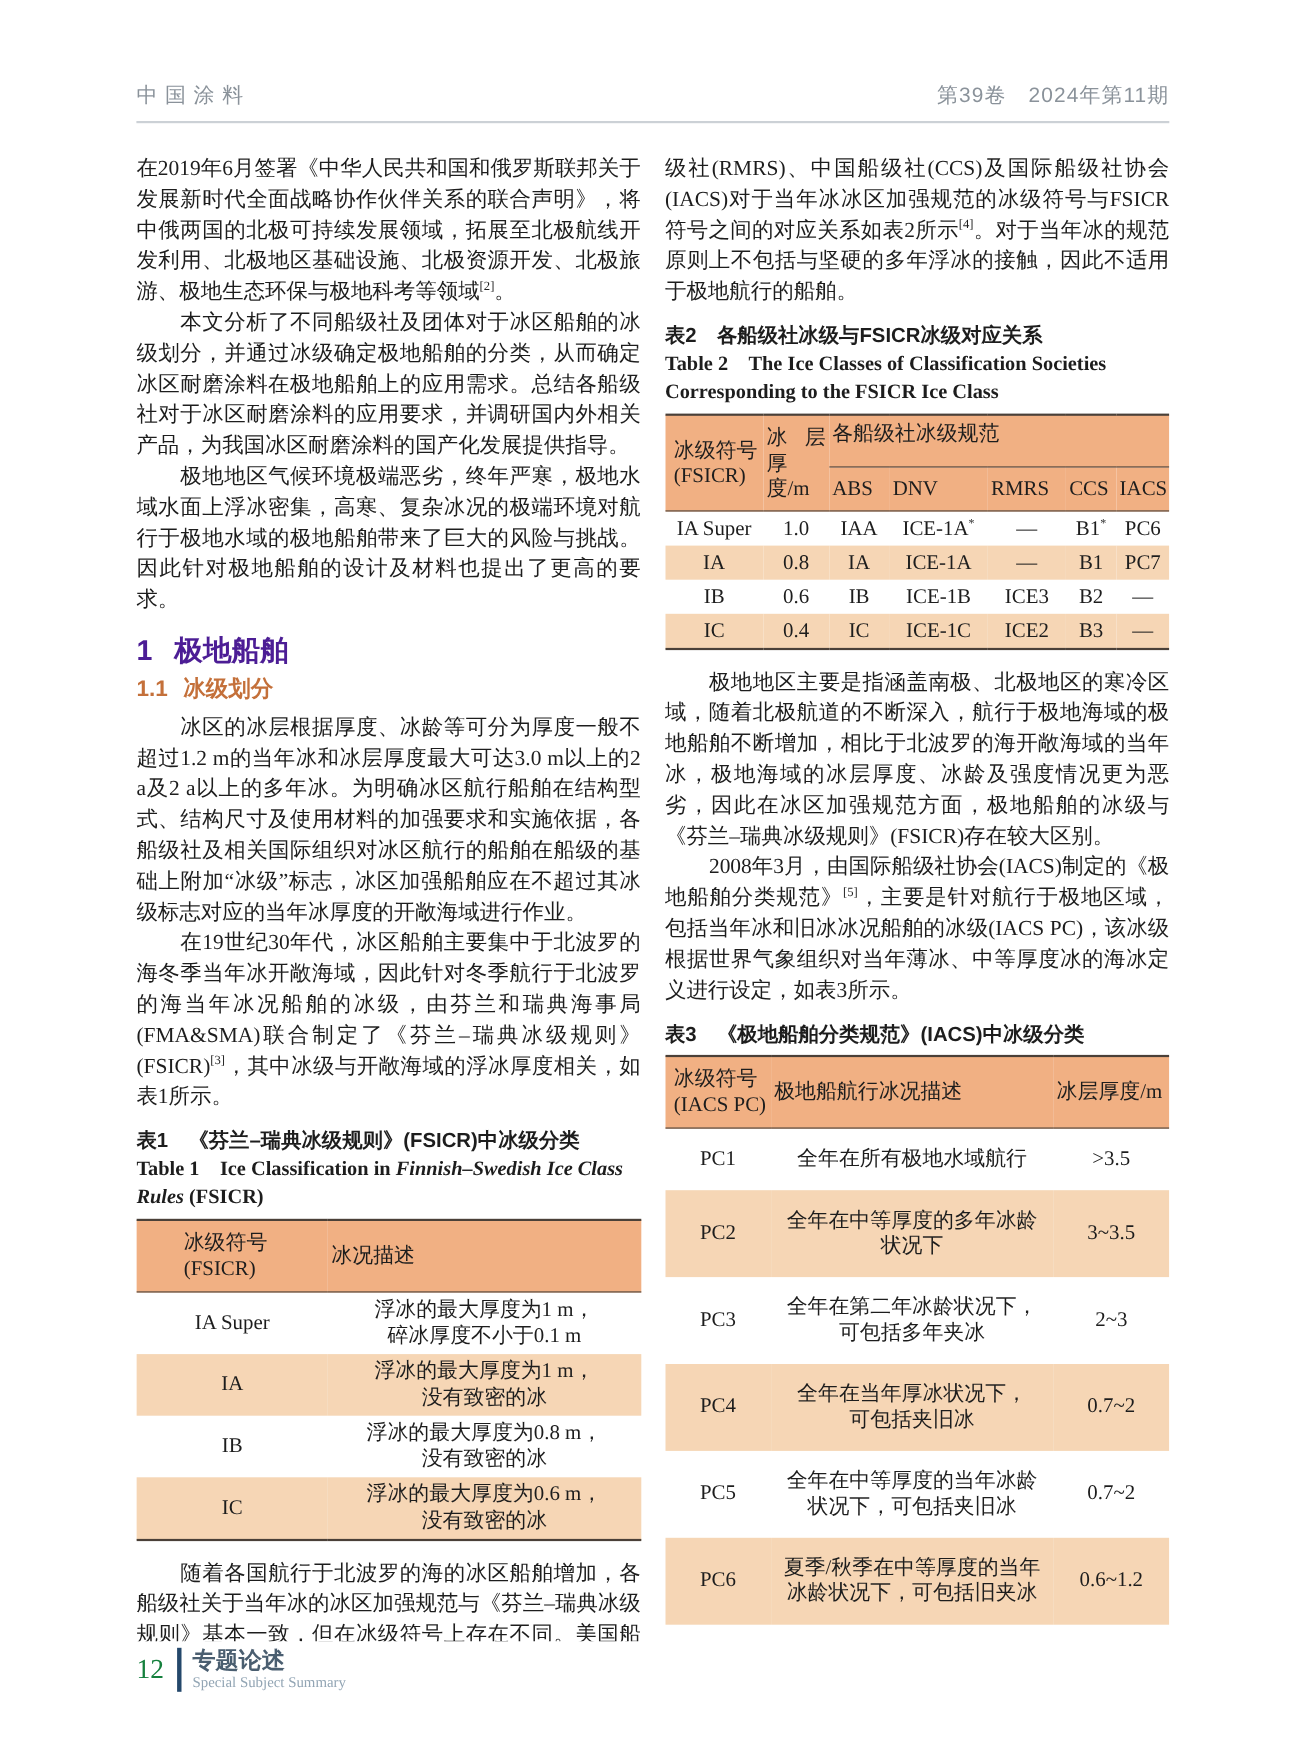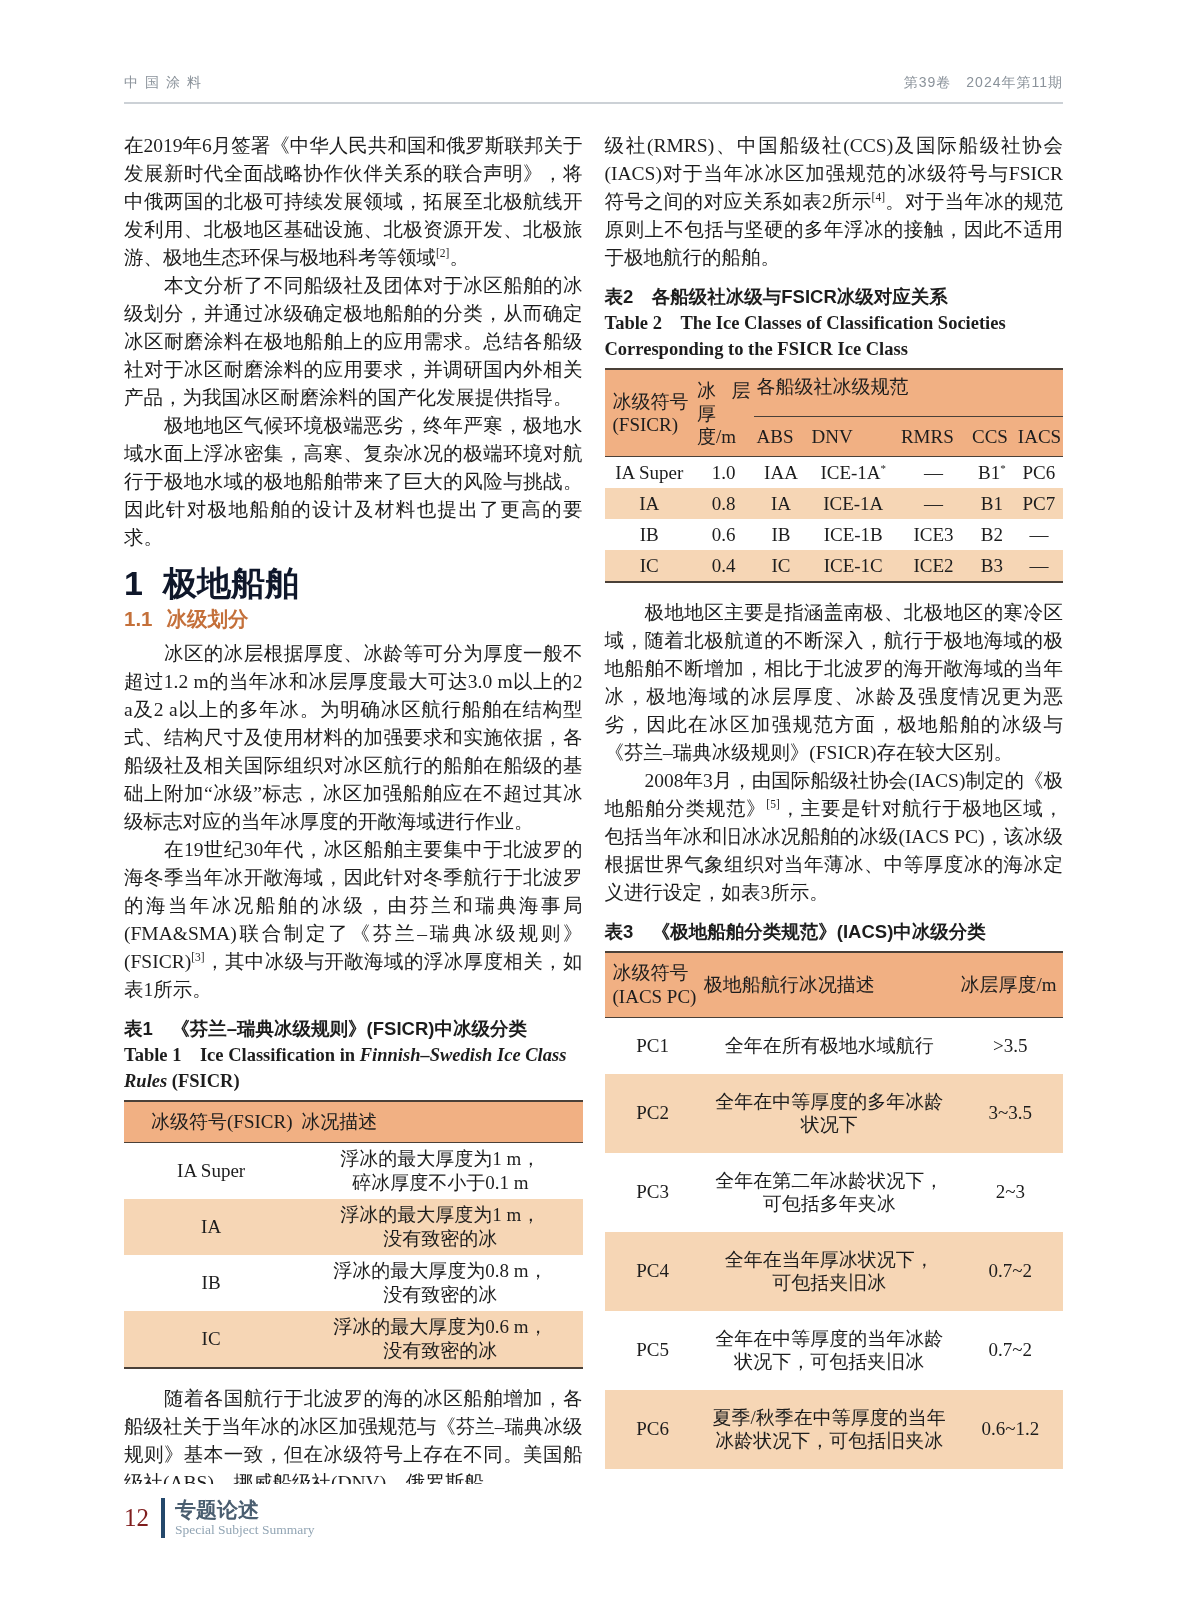--- a/index.html
+++ b/index.html
@@ -5,37 +5,37 @@
   html,body{margin:0;padding:0;background:#e8e8e8;}
   .page{
     width:1187px;height:1600px;background:#ffffff;position:relative;
     font-family:"Liberation Serif","DejaVu Serif",serif;color:#1d1d1d;
     box-sizing:border-box;padding:74px 124px 0 124px;overflow:hidden;
   }
   
   .page-header{
     display:flex;justify-content:space-between;align-items:flex-end;
     border-bottom:2px solid #ccd1d6;padding-bottom:10px;
-    color:#8a929a;font-size:14px;
+    color:#8a929a;font-size:19px;
     font-family:"Liberation Sans","DejaVu Sans",sans-serif;
   }
   .journal{letter-spacing:7px;}
   .issue{letter-spacing:1px;}
   
   .columns{display:flex;gap:22px;margin-top:28px;height:1352px;overflow:hidden;}
   .col{flex:1;min-width:0;font-size:19.5px;line-height:28px;text-align:justify;}
   .col p{margin:0;text-indent:2.05em;}
   .col p.cont{text-indent:0;}
   sup.ref{font-size:11.5px;vertical-align:super;line-height:0;}
   sup.star{font-size:11px;vertical-align:super;line-height:0;}
   .i{font-style:italic;}
   
   .h1{
     font-family:"Liberation Sans","DejaVu Sans",sans-serif;
-    color:#0f172a;font-weight:bold;font-size:34px;line-height:30px;
+    color:#4c1d95;font-weight:bold;font-size:26px;line-height:30px;
     margin:16px 0 8px 0;
   }
   .h1 .num{margin-right:20px;}
   .h2{
     font-family:"Liberation Sans","DejaVu Sans",sans-serif;
     color:#c4703a;font-weight:bold;font-size:20.5px;line-height:26px;
     margin:2px 0 8px 0;
   }
   .h2 .num{margin-right:14px;}
   
@@ -50,34 +50,34 @@
     font-size:19px;
   }
   th{font-weight:normal;background:#f1b083;white-space:pre-line;
      padding:8px 3px;line-height:24px;}
   td{text-align:center;white-space:pre-line;padding:4px 3px;line-height:24px;}
   tbody tr:nth-child(even){background:#f6d6b5;}
   thead th{border-bottom:1.5px solid #4a4038;}
   .t2 th.group{border-bottom:1px solid #4a4038;padding:5px 3px 18px 3px;}
   .t2 th,.t2 td{line-height:23px;}
   .t1 col.c1{width:38%;} .t1 col.c2{width:62%;}
-  .t1 thead th.c1{text-align:left;padding-left:27px;}
+  .t1 thead th.c1{text-align:left;padding-left:43px;}
   .t2 col.c1{width:19.5%;} .t2 col.c2{width:13%;} .t2 col.c3{width:12%;}
   .t2 col.c4{width:19.5%;} .t2 col.c5{width:15.5%;} .t2 col.c6{width:10%;} .t2 col.c7{width:10.5%;}
   .t2 thead th.c1{text-align:left;padding-left:8px;}
   .t3 col.c1{width:21%;} .t3 col.c2{width:56%;} .t3 col.c3{width:23%;}
   .t3 thead th.c1{text-align:left;padding-left:8px;}
   .t3 td{line-height:23.5px;padding:16px 3px;}
   
   .page-footer{
     position:absolute;left:124px;top:1498px;
     display:flex;align-items:center;
   }
   .page-num{
-    color:#7f1d1d;font-size:25px;font-family:"Liberation Serif","DejaVu Serif",serif;
+    color:#15803d;font-size:25px;font-family:"Liberation Serif","DejaVu Serif",serif;
     margin-right:12px;
   }
   .footer-block{
     border-left:4px solid #24486b;padding-left:10px;
   }
   .footer-cn{
     color:#4a5e70;font-weight:bold;font-size:21px;line-height:23px;
     font-family:"Liberation Sans","DejaVu Sans",sans-serif;
   }
   .footer-en{

